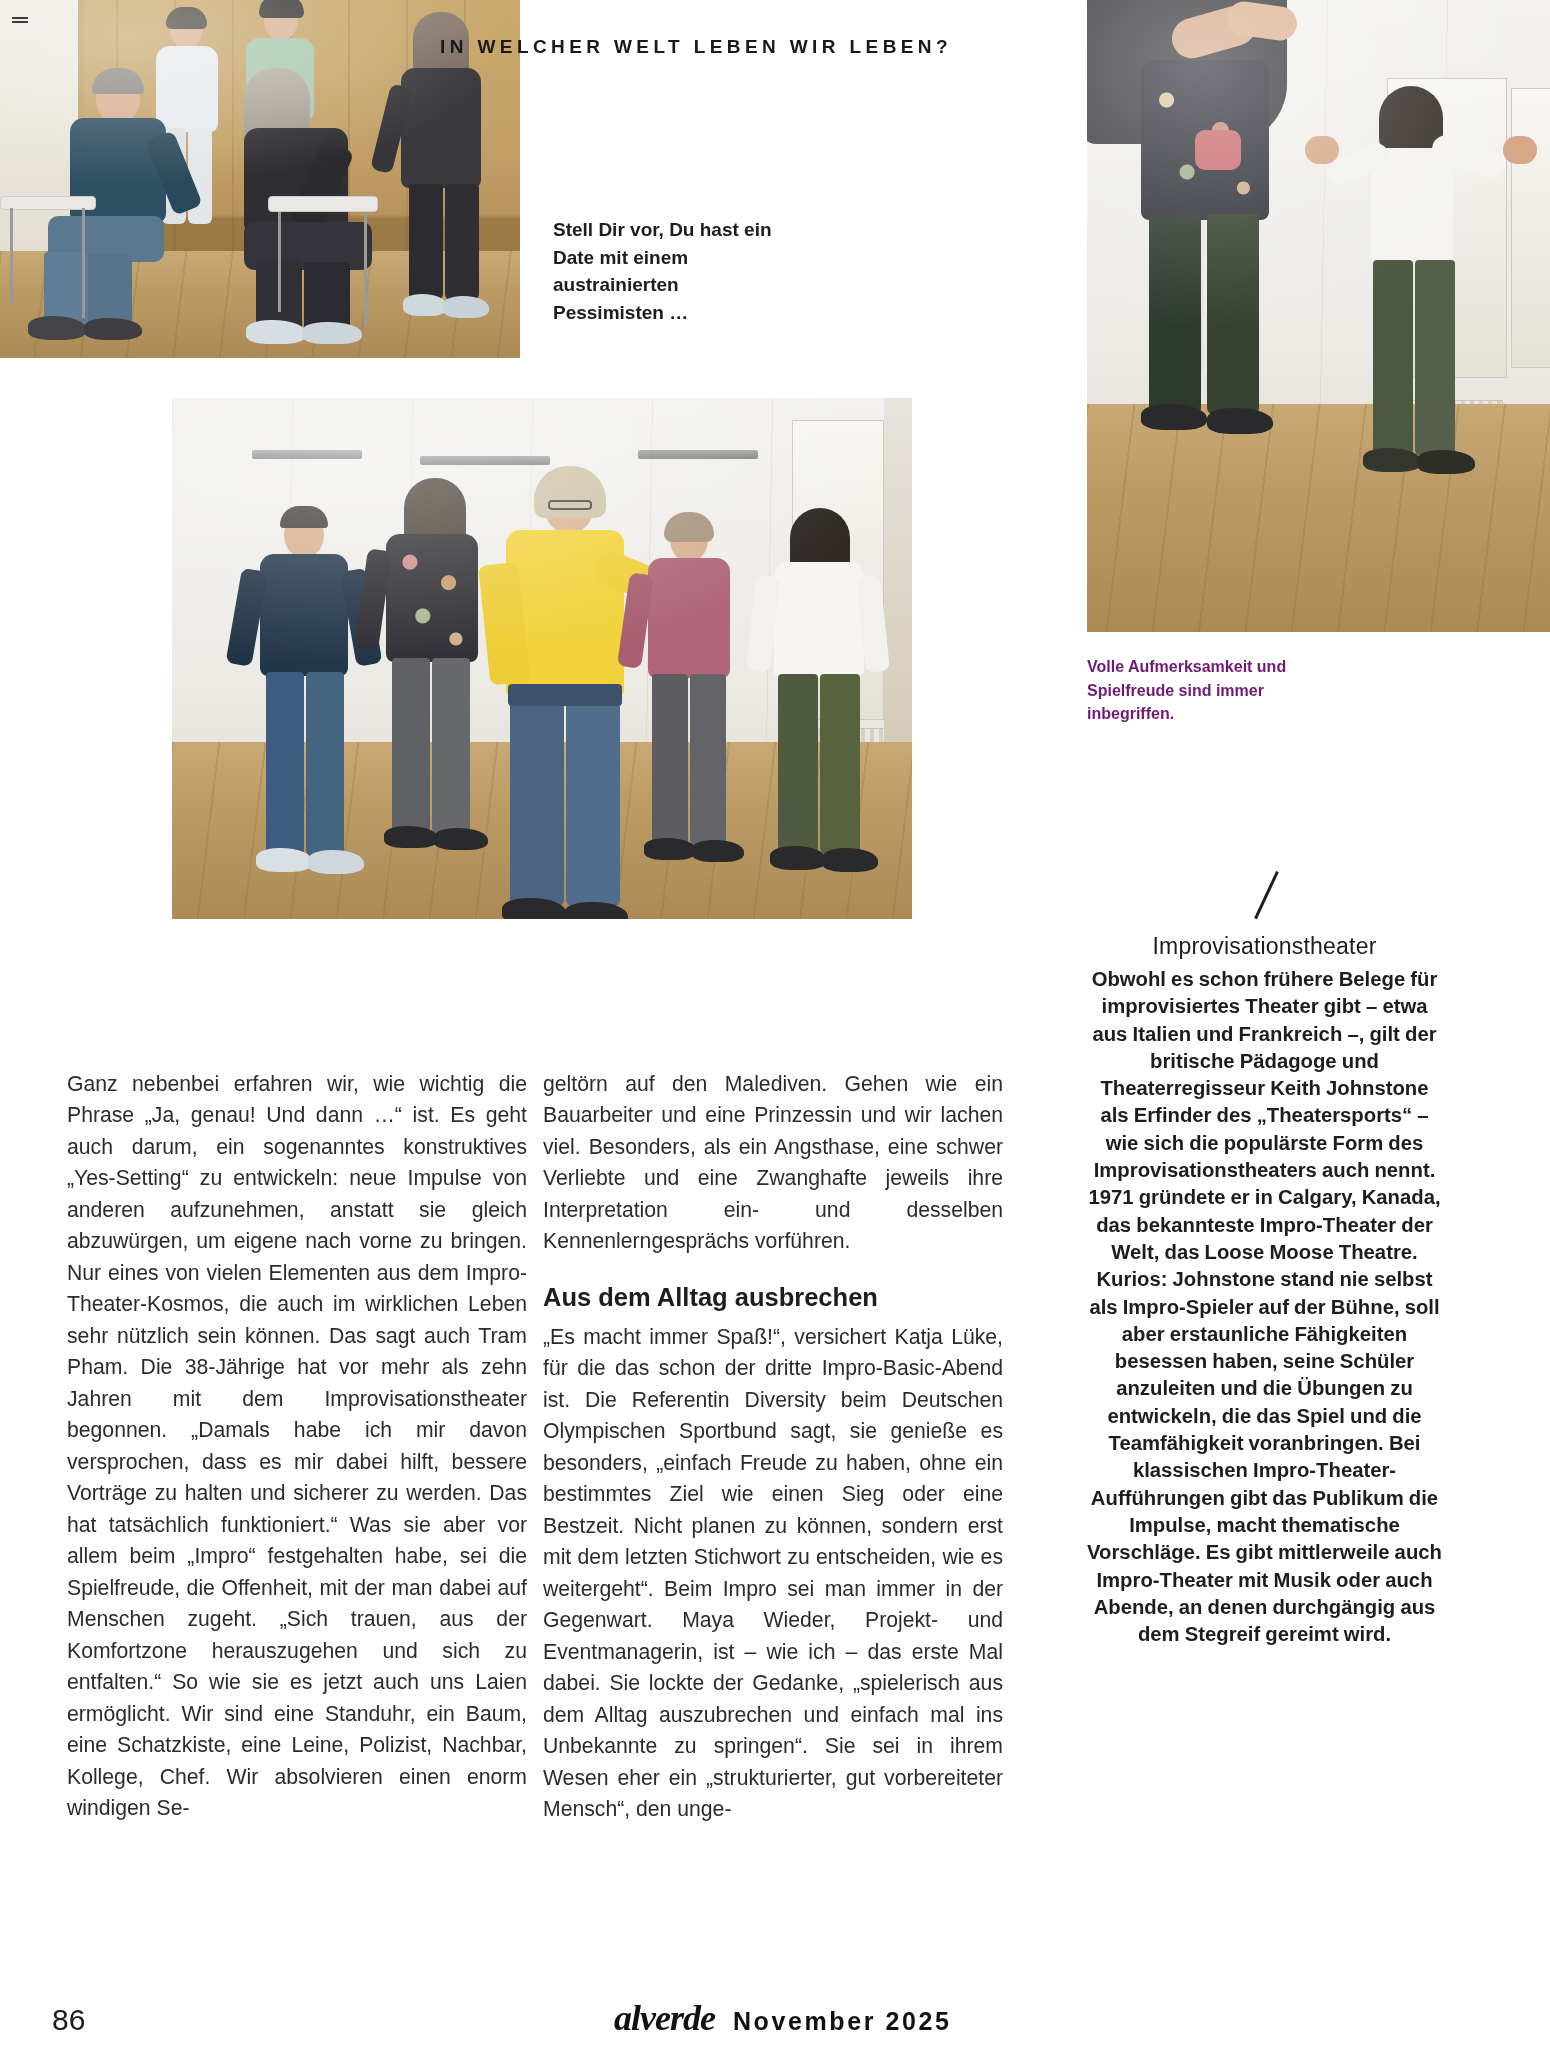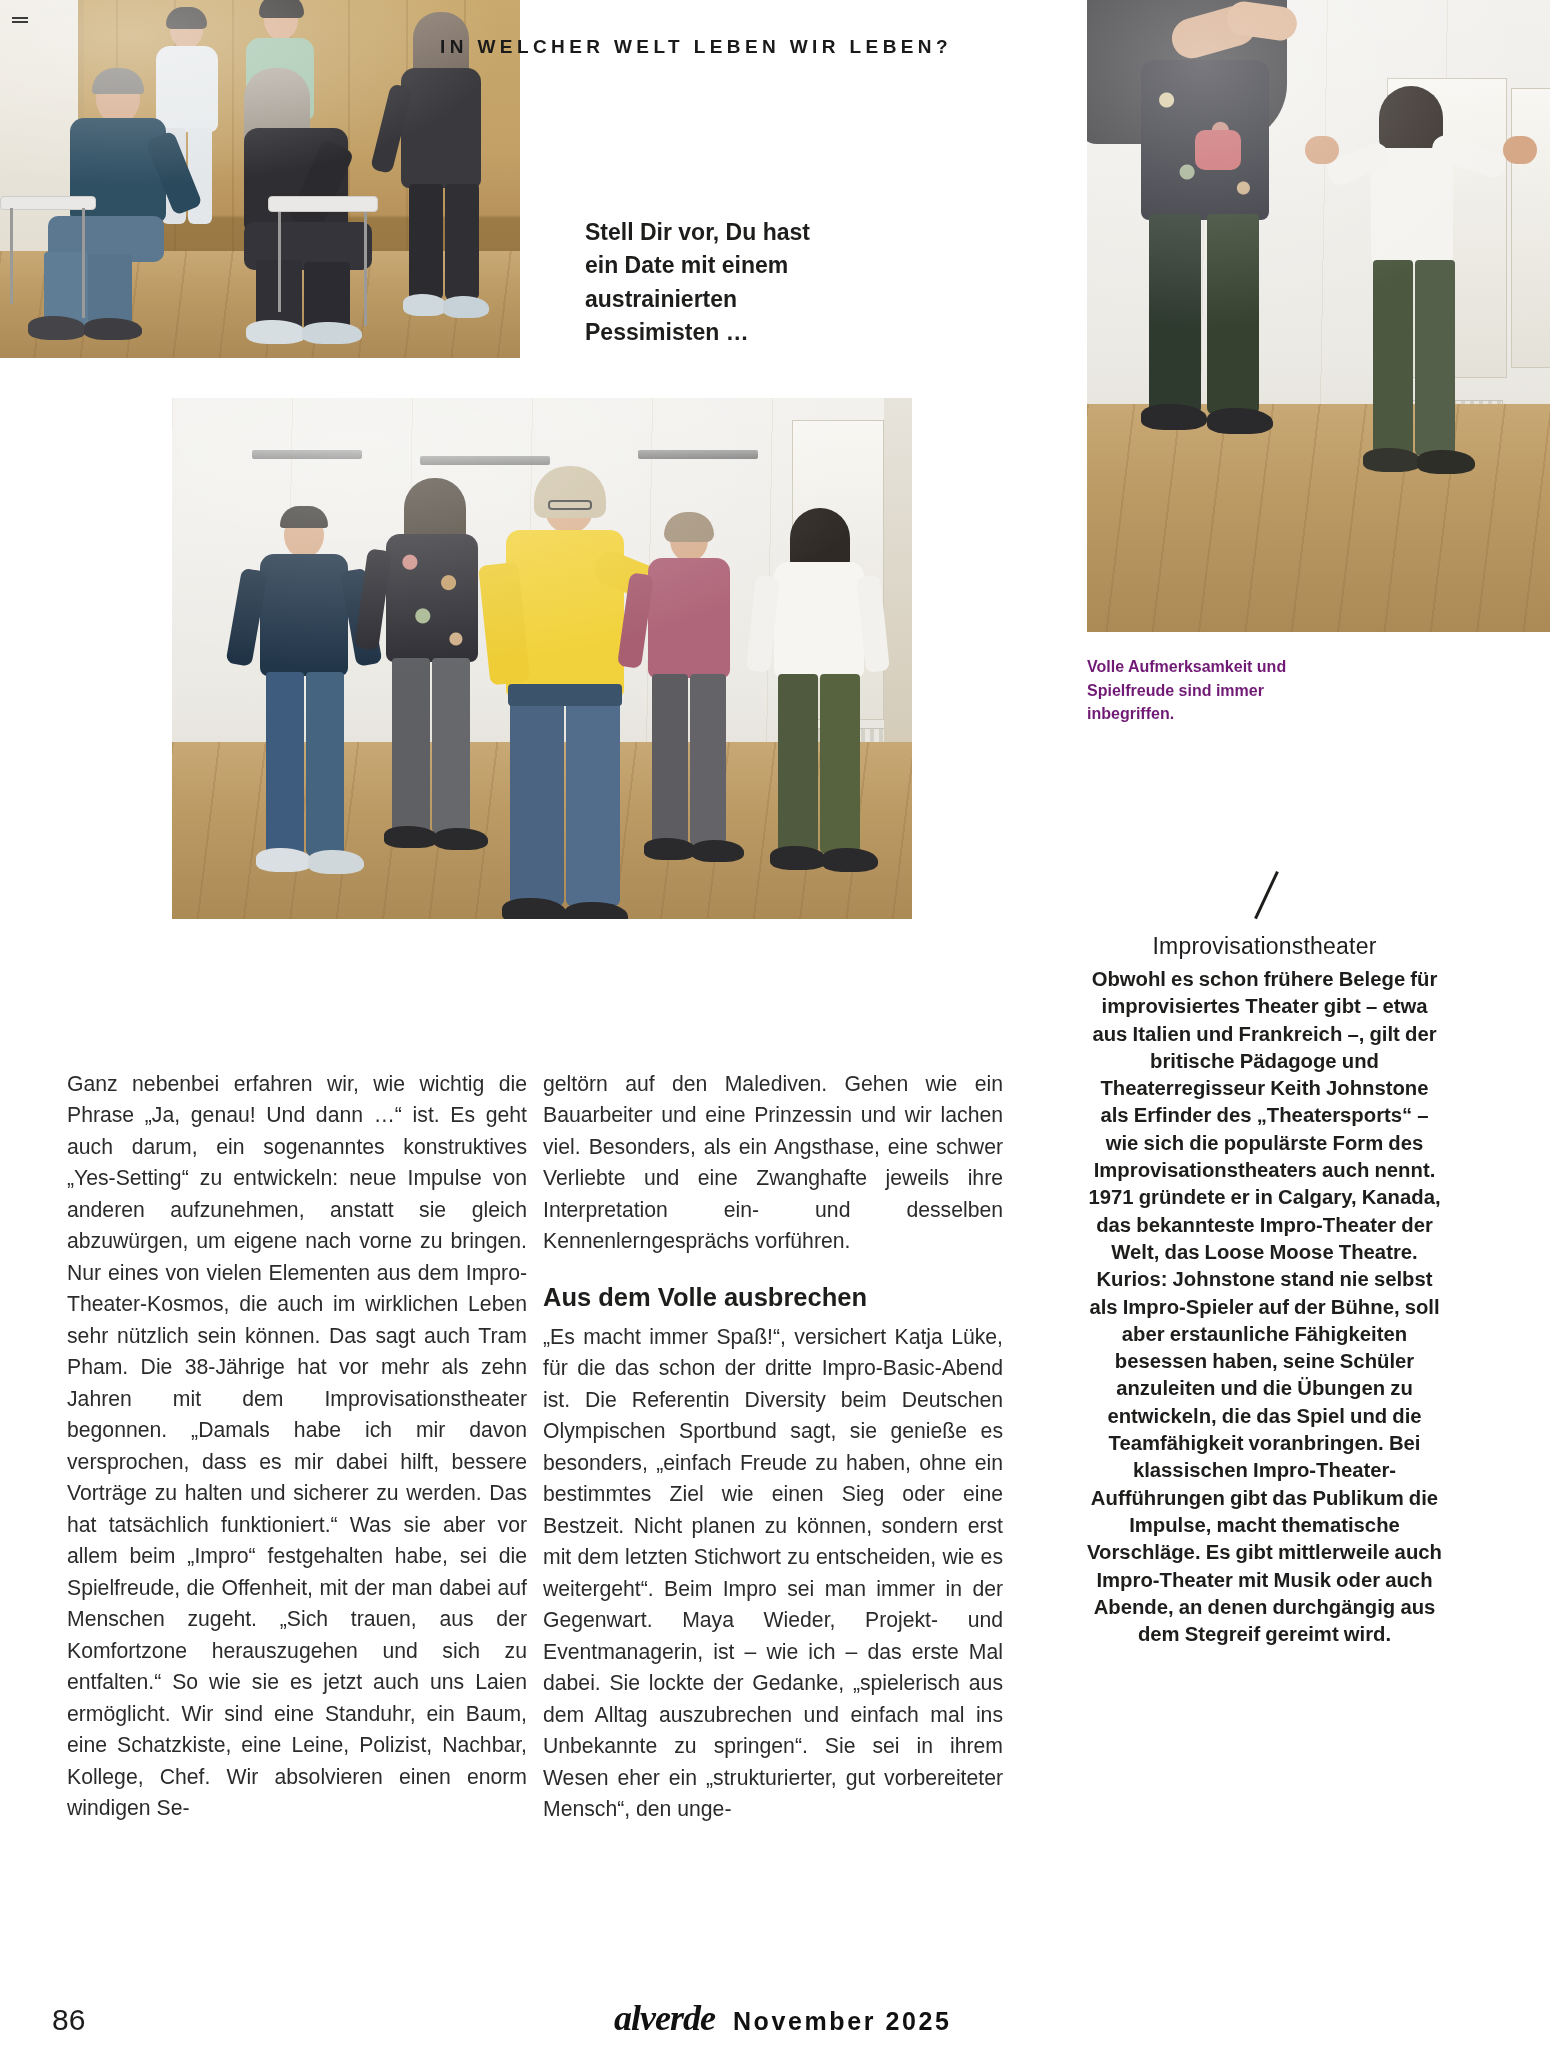--- a/index.html
+++ b/index.html
@@ -111,23 +111,23 @@
     position:absolute;
     background:#e9e8e6;
     border:1px solid #cfcdc8;
     border-radius:4px;
   }
   .chair-leg{ position:absolute; width:3px; background:#9a9a98; }
 
   
   .cap-top {
     position: absolute;
-    left: 585px; top: 216px;
+    left: 553px; top: 216px;
     width: 230px;
-    font-size: 23px;
+    font-size: 19px;
     line-height: 1.45;
     font-weight: 700;
     color: #1d1d1b;
   }
 
   
   .cap-right {
     position: absolute;
     left: 1087px; top: 655px;
     width: 250px;
@@ -459,21 +459,21 @@
     <div class="kicker">Improvisationstheater</div>
     <div class="body">Obwohl es schon frühere Belege für improvisiertes Theater gibt – etwa aus Italien und Frankreich –, gilt der britische Pädagoge und Theaterregisseur Keith Johnstone als Erfinder des „Theatersports“ – wie sich die populärste Form des Improvisationstheaters auch nennt. 1971 gründete er in Calgary, Kanada, das bekannteste Impro-Theater der Welt, das Loose Moose Theatre. Kurios: Johnstone stand nie selbst als Impro-Spieler auf der Bühne, soll aber erstaunliche Fähigkeiten besessen haben, seine Schüler anzuleiten und die Übungen zu entwickeln, die das Spiel und die Teamfähigkeit voranbringen. Bei klassischen Impro-Theater-Aufführungen gibt das Publikum die Impulse, macht thematische Vorschläge. Es gibt mittlerweile auch Impro-Theater mit Musik oder auch Abende, an denen durchgängig aus dem Stegreif gereimt wird.</div>
   </div>
 
   <div class="col" id="col-1">
     <p>Ganz nebenbei erfahren wir, wie wichtig die Phrase „Ja, genau! Und dann …“ ist. Es geht auch darum, ein sogenanntes konstruktives „Yes-Setting“ zu entwickeln: neue Impulse von anderen aufzunehmen, anstatt sie gleich abzuwürgen, um eigene nach vorne zu bringen. Nur eines von vielen Elementen aus dem Impro-Theater-Kosmos, die auch im wirklichen Leben sehr nützlich sein können. Das sagt auch Tram Pham. Die 38-Jährige hat vor mehr als zehn Jahren mit dem Improvisationstheater begonnen. „Damals habe ich mir davon versprochen, dass es mir dabei hilft, bessere Vorträge zu halten und sicherer zu werden. Das hat tatsächlich funktioniert.“ Was sie aber vor allem beim „Impro“ festgehalten habe, sei die Spielfreude, die Offenheit, mit der man dabei auf Menschen zugeht. „Sich trauen, aus der Komfortzone herauszugehen und sich zu entfalten.“ So wie sie es jetzt auch uns Laien ermöglicht. Wir sind eine Standuhr, ein Baum, eine Schatzkiste, eine Leine, Polizist, Nachbar, Kollege, Chef. Wir absolvieren einen enorm windigen Se-</p>
   </div>
 
   <div class="col" id="col-2">
     <p>geltörn auf den Malediven. Gehen wie ein Bauarbeiter und eine Prinzessin und wir lachen viel. Besonders, als ein Angsthase, eine schwer Verliebte und eine Zwanghafte jeweils ihre Interpretation ein- und desselben Kennenlerngesprächs vorführen.</p>
-    <p class="subhead">Aus dem Volle ausbrechen</p>
+    <p class="subhead">Aus dem Alltag ausbrechen</p>
     <p>„Es macht immer Spaß!“, versichert Katja Lüke, für die das schon der dritte Impro-Basic-Abend ist. Die Referentin Diversity beim Deutschen Olympischen Sportbund sagt, sie genieße es besonders, „einfach Freude zu haben, ohne ein bestimmtes Ziel wie einen Sieg oder eine Bestzeit. Nicht planen zu können, sondern erst mit dem letzten Stichwort zu entscheiden, wie es weitergeht“. Beim Impro sei man immer in der Gegenwart. Maya Wieder, Projekt- und Eventmanagerin, ist – wie ich – das erste Mal dabei. Sie lockte der Gedanke, „spielerisch aus dem Alltag auszubrechen und einfach mal ins Unbekannte zu springen“. Sie sei in ihrem Wesen eher ein „strukturierter, gut vorbereiteter Mensch“, den unge-</p>
   </div>
 
   <div class="folio">86</div>
   <div class="footer-brand">
     <span class="logo">alverde</span>
     <span class="issue">November 2025</span>
   </div>
 
 </div>

